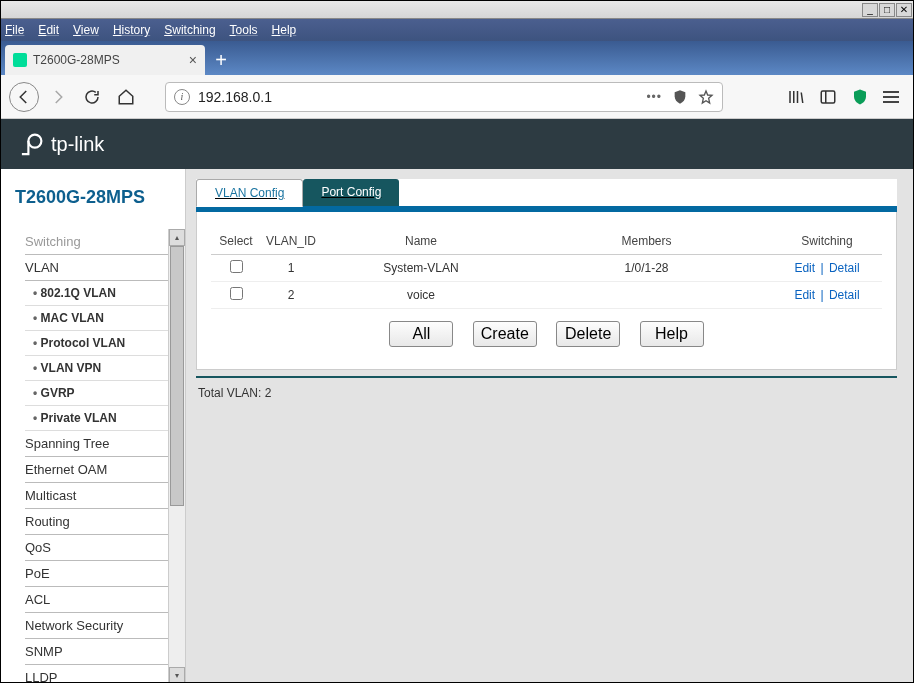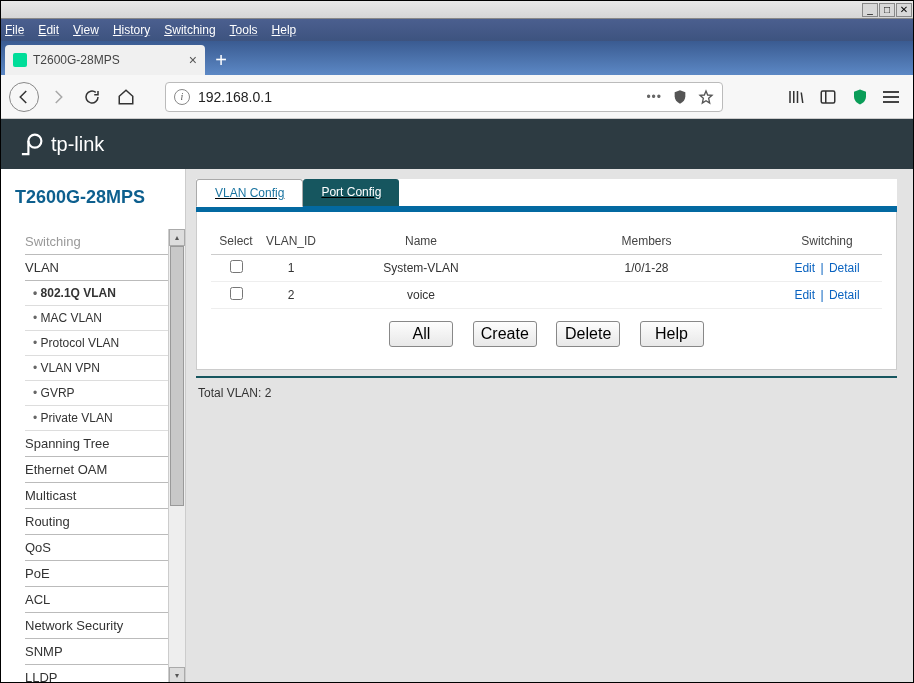--- a/index.html
+++ b/index.html
@@ -44,21 +44,21 @@
   
   .router-body { display:flex; height: calc(683px - 18px - 22px - 34px - 44px - 50px); background:#e3e3e3; }
   
   
   .sidebar { width:185px; background:#fff; display:flex; flex-direction:column; border-right:1px solid #ccc; }
   .model-name { padding:18px 14px 12px; font-size:18px; font-weight:bold; color:#0d5f8e; }
   .sidebar-scroll { flex:1; overflow:hidden; position:relative; padding:0 0 0 4px;margin-top:9px; }
   .side-list { list-style:none; padding:0 10px 0 20px; }
   .side-item { padding:5px 0; border-bottom:1px solid #bbb; color:#333; font-size:13px; cursor:pointer; }
   .side-item.cut { color:#999; border-top:none; }
-  .side-item.sub { padding-left:8px; border-bottom:1px solid #ddd; font-size:12px; }
+  .side-item.sub { padding-left:8px; border-bottom:1px solid #ddd; font-size:12px;font-weight:bold; }
   .side-item.sub::before { content:"• "; color:#666; }
   .side-item.active { font-weight:bold; }
   .side-scrollbar { position:absolute; right:0; top:0; bottom:0; width:17px; background:#eee; border-left:1px solid #ccc; }
   .side-scroll-btn { height:17px; background:#ddd; border:1px solid #aaa; display:flex; align-items:center; justify-content:center; font-size:8px; color:#555; }
   .side-scroll-thumb { position:absolute; top:17px; left:1px; right:1px; height:260px; background:#c8c8c8; border:1px solid #999; }
   .side-scroll-btn.bottom { position:absolute; bottom:0; left:0; right:0; }
   
   
   .main { flex:1; padding:10px 16px 10px 10px; overflow:auto; }
   .tabs { display:flex; border-bottom:6px solid #0369a1; background:#fff;text-decoration:underline; }

